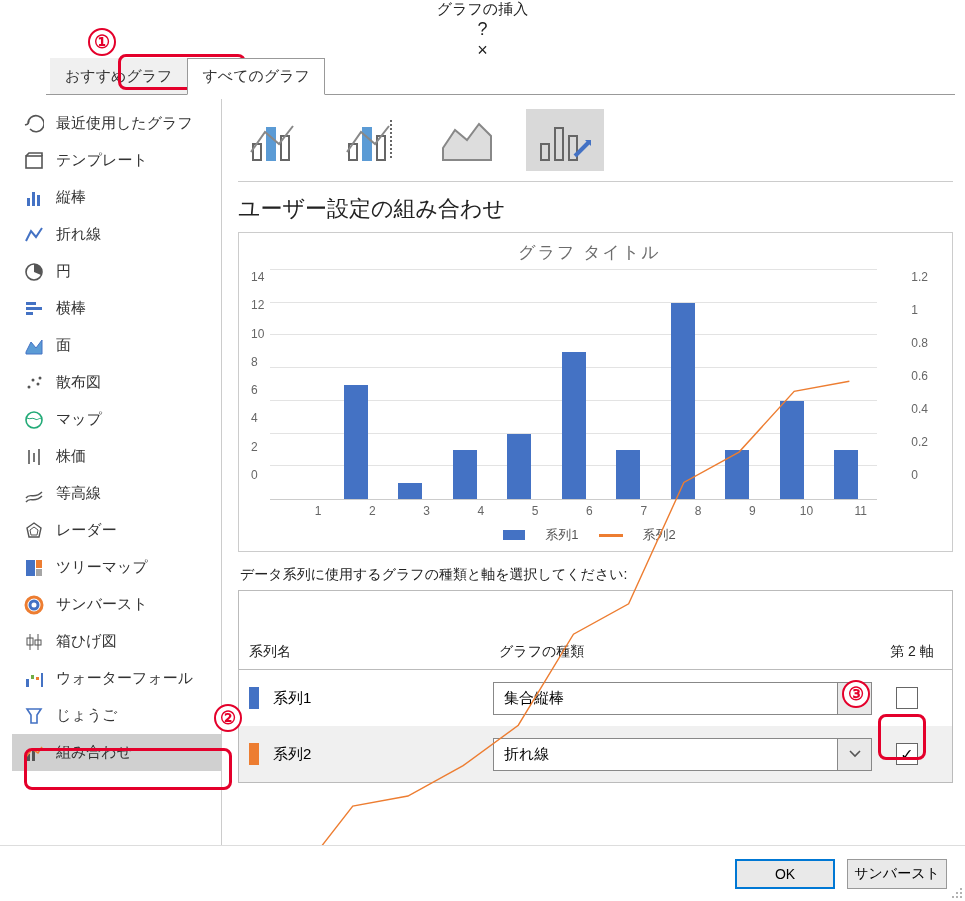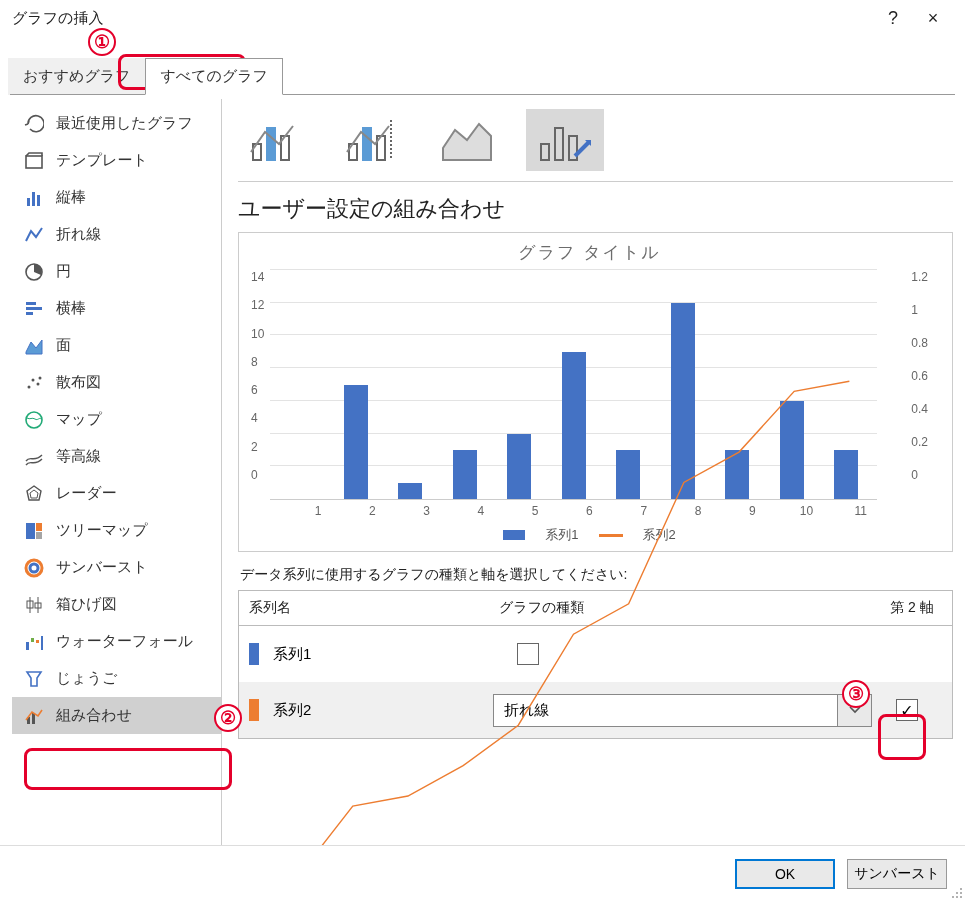--- a/index.html
+++ b/index.html
@@ -1,23 +1,23 @@
 <!DOCTYPE html>
 <html><head>
 <meta charset="utf-8">
 <style>
 * { box-sizing: border-box; margin: 0; padding: 0; font-family: "Yu Gothic UI", "Meiryo", sans-serif; }
 body { background: #fff; width: 965px; height: 901px; overflow: hidden; position: relative; }
 
-.titlebar { height: 38px; display: flex; align-items: center; padding: 0 12px; border-bottom: 1px solid transparent; }
+.titlebar { height: 38px; display: flex; align-items: center; padding: 0 12px; border-bottom: 1px solid transparent; flex-direction: column; }
 .titlebar .title { font-size: 15px; color: #222; flex: 1; }
 .titlebar .help { width: 40px; text-align: center; font-size: 18px; color: #222; }
 .titlebar .close { width: 40px; text-align: center; font-size: 18px; color: #222; }
 
-.tabs { display: flex; padding: 0 8px; margin-top: 20px; position: relative; }
+.tabs { display: flex; padding: 0 14px; margin-top: 20px; position: relative; margin-left: 36px; }
 .tab { padding: 8px 14px; font-size: 15px; color: #333; border: 1px solid transparent; background: #f0f0f0; cursor: pointer; }
 .tab.active { background: #fff; border: 1px solid #999; border-bottom: 1px solid #fff; z-index: 2; }
 .tabs-line { position: absolute; left: 10px; right: 10px; bottom: 0; border-bottom: 1px solid #999; z-index: 1; }
 
 .annot { position: absolute; border: 3px solid #e4002b; border-radius: 8px; pointer-events: none; }
 .annot-num { position: absolute; width: 28px; height: 28px; border: 2.5px solid #e4002b; border-radius: 50%; color: #e4002b; font-weight: bold; font-size: 18px; display: flex; align-items: center; justify-content: center; background: #fff; pointer-events: none; }
 
 .main { display: flex; padding: 4px 12px 0 12px; height: 780px; }
 .sidebar { width: 210px; border-right: 1px solid #ccc; padding-top: 6px; }
 .side-item { display: flex; align-items: center; height: 37px; padding: 0 10px; font-size: 15px; color: #333; cursor: pointer; gap: 10px; }
@@ -42,21 +42,21 @@
 .bars { position: absolute; inset: 0; display: flex; align-items: flex-end; justify-content: space-around; padding: 0 4px; }
 .bar { width: 24px; background: #4472c4; }
 .line-svg { position: absolute; inset: 0; }
 .x-labels { display: flex; justify-content: space-around; font-size: 12px; color: #666; padding: 4px 4px 0 4px; margin-left: 36px; margin-right: 36px; }
 .legend { display: flex; justify-content: center; gap: 20px; font-size: 13px; color: #555; margin-top: 8px; align-items: center; }
 .leg-bar { width: 22px; height: 10px; background: #4472c4; display: inline-block; }
 .leg-line { width: 24px; height: 3px; background: #ed7d31; display: inline-block; }
 
 .series-label { font-size: 14px; margin: 14px 0 6px 2px; color: #222; }
 .series-table { border: 1px solid #bbb; }
-.st-head { display: flex; border-bottom: 1px solid #bbb; }
+.st-head { display: flex; border-bottom: 1px solid #bbb; margin-top: 44px; }
 .st-head > div { padding: 8px 10px; font-size: 14px; color: #222; }
 .col-name { width: 250px; }
 .col-type { flex: 1; }
 .col-axis { width: 80px; text-align: center; }
 .st-row { display: flex; align-items: center; height: 56px; padding: 0 10px; }
 .st-row.odd { background: #f0f0f0; }
 .series-swatch { width: 10px; height: 22px; margin-right: 14px; }
 .st-row .name { width: 220px; font-size: 15px; }
 .chart-select { flex: 1; display: flex; }
 .chart-select-field { flex: 1; border: 1px solid #888; background: #fff; padding: 6px 10px; font-size: 15px; }
@@ -160,20 +160,30 @@
         <span>散布図</span>
       </div>
       <div class="side-item">
         <span class="side-icon">
           <svg width="20" height="20" viewBox="0 0 20 20">
             <circle cx="10" cy="10" r="8" fill="none" stroke="#2a7" stroke-width="1.6"></circle>
             <path d="M3 8c3 2 5-1 8 1s4-2 6 0" fill="none" stroke="#2a7"></path>
           </svg>
         </span>
         <span>マップ</span>
+      </div>
+      <div class="side-item">
+        <span class="side-icon">
+          <svg width="20" height="20" viewBox="0 0 20 20">
+            <line x1="5" y1="3" x2="5" y2="17" stroke="#555" stroke-width="1.6"></line>
+            <line x1="10" y1="6" x2="10" y2="15" stroke="#555" stroke-width="1.6"></line>
+            <line x1="15" y1="2" x2="15" y2="18" stroke="#555" stroke-width="1.6"></line>
+          </svg>
+        </span>
+        <span>株価</span>
       </div>
       <div class="side-item">
         <span class="side-icon">
           <svg width="20" height="20" viewBox="0 0 20 20">
             <path d="M2 14c4-6 8 2 16-6M2 18c4-6 8 2 16-6" fill="none" stroke="#555" stroke-width="1.4"></path>
           </svg>
         </span>
         <span>等高線</span>
       </div>
       <div class="side-item">
@@ -367,20 +377,28 @@
     <div class="series-table">
       <div class="st-head">
         <div class="col-name">系列名</div>
         <div class="col-type">グラフの種類</div>
         <div class="col-axis">第 2 軸</div>
       </div>
       <div id="st-body">
           <div class="st-row">
     <div class="series-swatch" style="background:#4472c4"></div>
     <div class="name">系列1</div>
+    <div class="chart-select">
+      <div class="chart-select-field">集合縦棒</div>
+      <div class="chart-select-btn">
+                <svg width="12" height="8" viewBox="0 0 12 8">
+                  <path d="M1 1l5 5 5-5" fill="none" stroke="#555" stroke-width="1.6"></path>
+                </svg>
+              </div>
+    </div>
     <div class="axis-check">
       <div class="checkbox"></div>
     </div>
           </div>
           <div class="st-row odd">
     <div class="series-swatch" style="background:#ed7d31"></div>
     <div class="name">系列2</div>
     <div class="chart-select">
       <div class="chart-select-field">折れ線</div>
       <div class="chart-select-btn">

